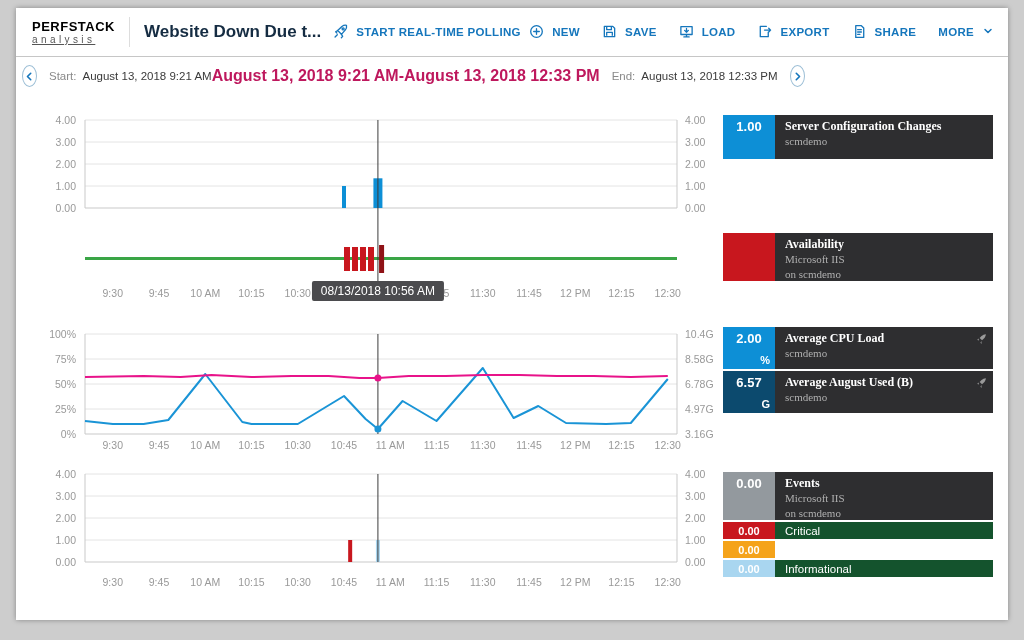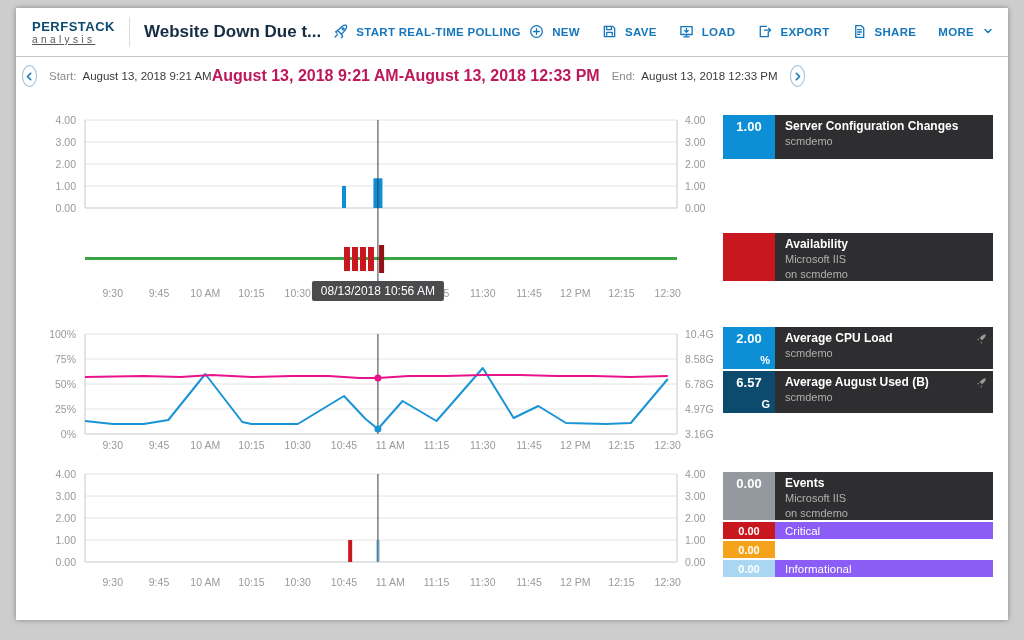--- a/index.html
+++ b/index.html
@@ -4,21 +4,21 @@
 <style>
   html,body{margin:0;padding:0;width:1024px;height:640px;overflow:hidden;
     background:#cdcdcd;font-family:"Liberation Sans",sans-serif;}
   .app{position:relative;margin:8px 16px 0;width:992px;height:612px;background:#fff;
     box-shadow:0 0 5px rgba(0,0,0,.35);overflow:hidden;}
 
   
   .hdr{display:flex;align-items:center;height:48px;border-bottom:1px solid #c6c6c6;
     padding:0 14px 0 16px;background:#fff;}
   .logo{line-height:1.05;white-space:nowrap;}
-  .logo .l1{font-size:13px;font-weight:bold;letter-spacing:.5px;color:#0c4a6e;}
+  .logo .l1{font-size:13px;font-weight:bold;letter-spacing:.5px;color:#000000;}
   .logo .l2{display:block;font-size:10px;letter-spacing:3.4px;color:#555;text-decoration:underline;}
   .hdr-div{width:1px;height:30px;background:#ddd;margin:0 14px;}
   .title{font-size:17px;font-weight:bold;color:#152c42;margin-right:12px;white-space:nowrap;}
   .tb{display:flex;align-items:center;gap:8px;color:#1576bc;font-size:11.5px;font-weight:bold;
     letter-spacing:.3px;cursor:pointer;background:none;border:none;padding:0;white-space:nowrap;
     font-family:"Liberation Sans",sans-serif;}
   .tbgroup{display:flex;align-items:center;gap:22px;margin-left:auto;}
   .tb svg{flex:0 0 auto;}
 
   
@@ -41,34 +41,34 @@
   line.cursor{stroke:#3c3c3c;stroke-width:1;}
   .cursor-tooltip{position:absolute;top:273px;transform:translateX(-50%);background:#4b4b4e;
     color:#fff;font-size:12px;padding:3px 9px;border-radius:2px;white-space:nowrap;z-index:5;}
 
   
   .lg-col{position:absolute;left:707px;top:0;width:270px;height:612px;}
   .lg-panel{position:absolute;left:0;width:270px;display:flex;background:#2e2e30;cursor:grab;}
   .lg-box{width:52px;position:relative;color:#fff;font-weight:bold;font-size:13px;
     text-align:center;padding-top:4px;box-sizing:border-box;flex:0 0 52px;}
   .lg-unit{position:absolute;right:5px;bottom:3px;font-size:11px;font-weight:bold;color:#fff;}
-  .lg-info{flex:1;padding:4px 24px 4px 10px;position:relative;}
+  .lg-info{flex:1;padding:4px 24px 4px 10px;position:relative;font-family:Liberation Serif, serif;}
   .lg-title{color:#fff;font-size:12px;font-weight:bold;line-height:1.25;}
   .lg-sub{color:#b0b0b0;font-size:11px;margin-top:1px;line-height:1.25;}
   .lg-rocket{position:absolute;top:4px;right:6px;}
   #lg-scc{top:107px;height:44px;}
   #lg-avail{top:225px;height:48px;}
   #lg-cpu{top:319px;height:42px;}
   #lg-mem{top:363px;height:42px;}
   #lg-events{top:464px;height:48px;}
   .lg-rows{position:absolute;left:0;width:270px;top:514px;}
   .lg-row{display:flex;height:17px;margin-bottom:2px;cursor:pointer;}
   .lg-rbox{width:52px;flex:0 0 52px;color:#fff;font-size:11px;font-weight:bold;
     display:flex;align-items:center;justify-content:center;}
-  .lg-rlabel{flex:1;background:#8b5cf6;color:#fff;font-size:11.5px;display:flex;
+  .lg-rlabel{flex:1;background:#14532d;color:#fff;font-size:11.5px;display:flex;
     align-items:center;padding-left:10px;}
   .bg-blue{background:#0d8fd6;}
   .bg-red{background:#c8171e;}
   .bg-pink{background:#0c4a6e;}
   .bg-gray{background:#93999e;}
   .bg-orange{background:#f5a31a;}
   .bg-ltblue{background:#a9d6f0;}
 </style>
 </head>
 <body>

